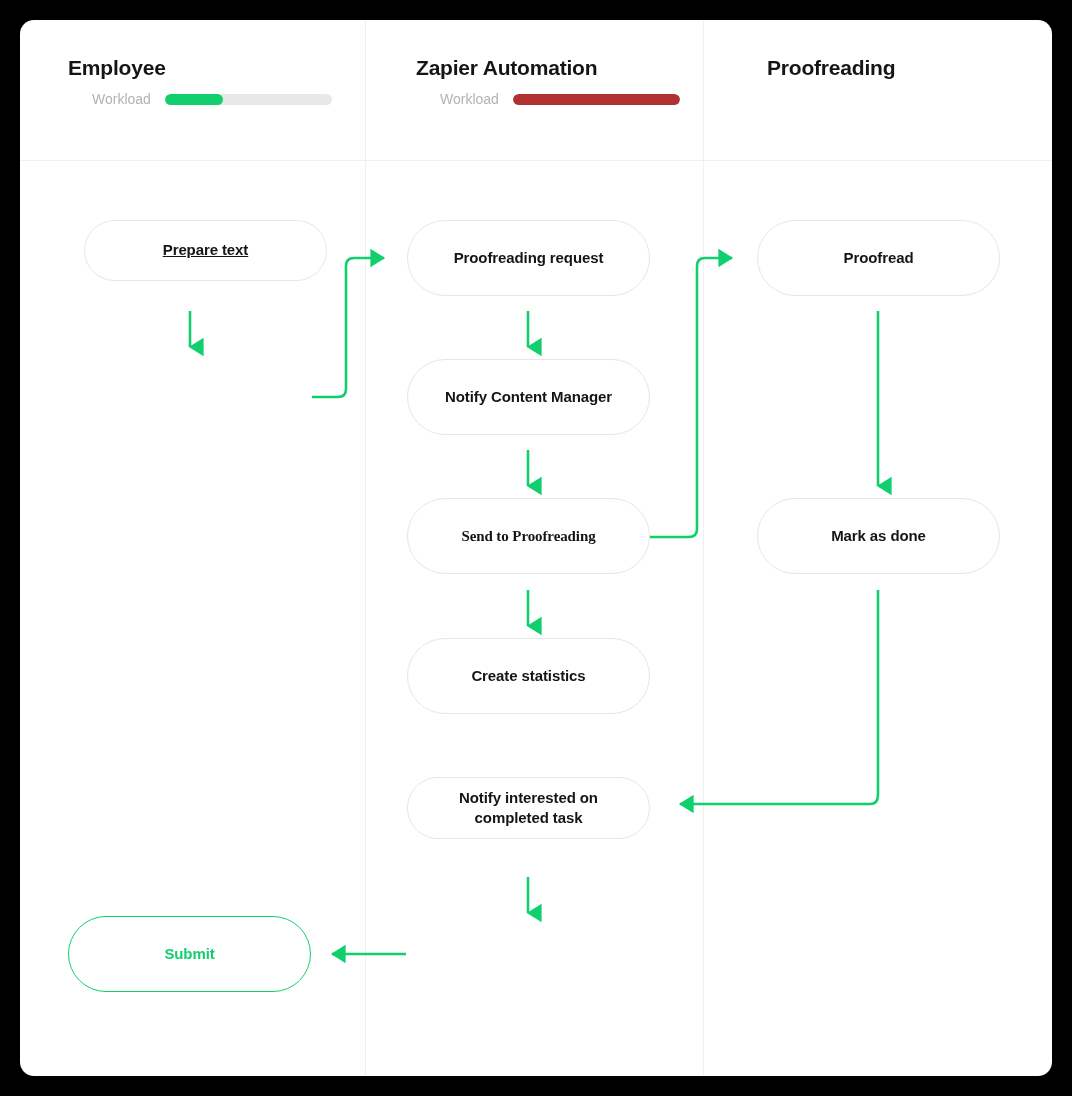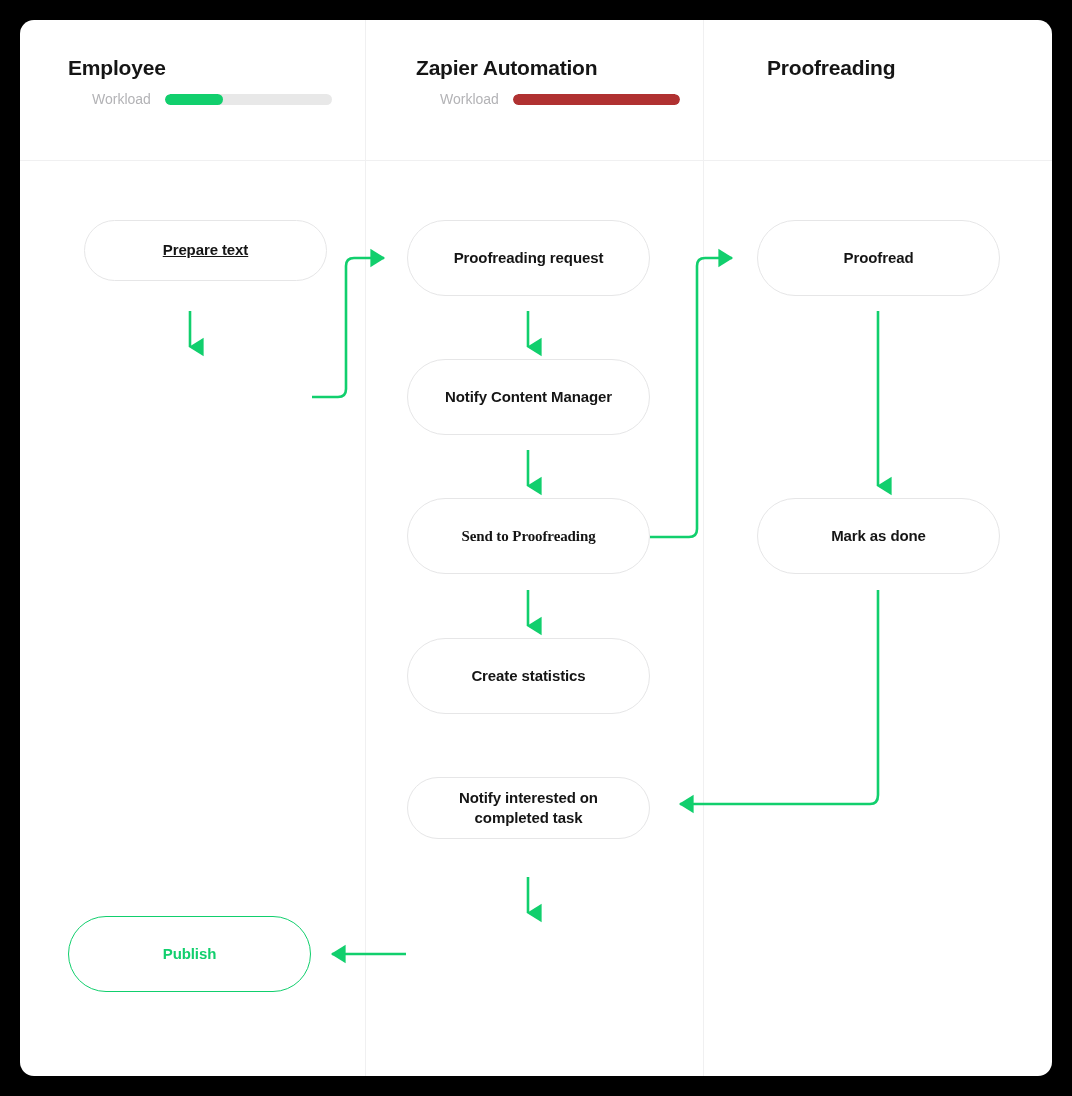--- a/index.html
+++ b/index.html
@@ -210,21 +210,21 @@
 
         <path d="M508,857 L508,893" marker-end="url(#ah-down)"></path>
 
         <path d="M386,934 L312,934" marker-end="url(#ah-left)"></path>
       </g>
     </svg>
 
     <div class="node plain" style="left:64px; top:200px; width:243px; height:61px;text-decoration:underline;">Prepare text</div>
 
 
-    <div class="node accent" style="left:48px; top:896px; width:243px; height:76px;">Publish</div>
+    <div class="node accent" style="left:48px; top:896px; width:243px; height:76px;">Submit</div>
 
     <div class="node plain" style="left:387px; top:200px; width:243px; height:76px;">Proofreading request</div>
 
     <div class="node plain" style="left:387px; top:339px; width:243px; height:76px;">Notify Content Manager</div>
 
     <div class="node plain" style="left:387px; top:478px; width:243px; height:76px;font-family:Liberation Serif, serif;">Send to Proofreading</div>
 
     <div class="node plain" style="left:387px; top:618px; width:243px; height:76px;">Create statistics</div>
 
     <div class="node plain" style="left:387px; top:757px; width:243px; height:62px;">Notify interested on completed task</div>

